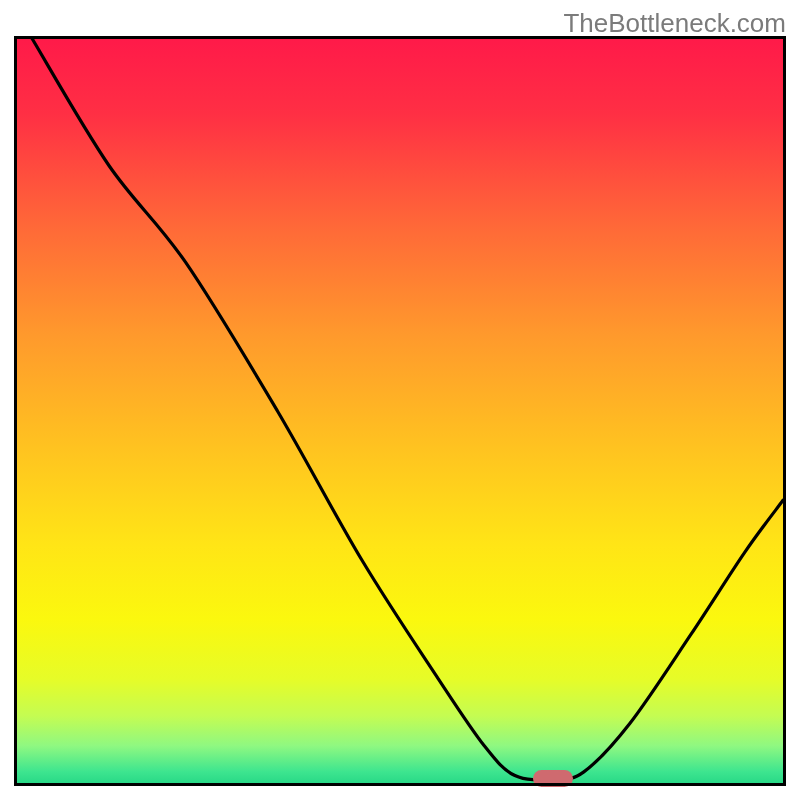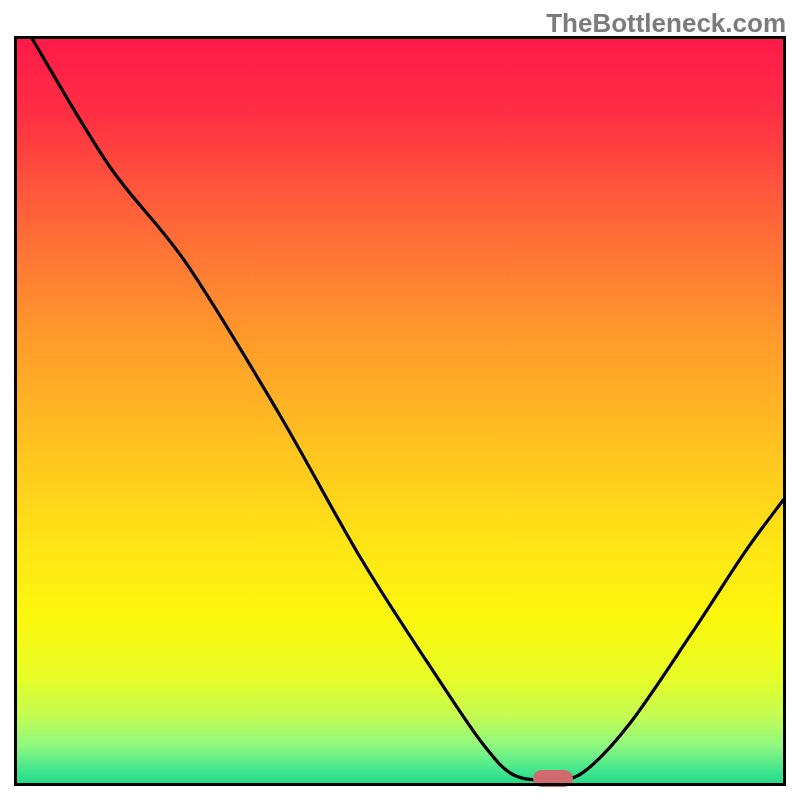--- a/index.html
+++ b/index.html
@@ -26,21 +26,21 @@
     left: 17px;
     top: 39px;
     width: 766px;
     height: 744px;
   }
   .watermark {
     position: absolute;
     top: 8px;
     right: 14px;
     font-size: 26px;
-    font-weight: 700;
+    font-weight: 400;
     color: #7b7b7b;
     letter-spacing: 0px;
   }
   svg.curve {
     position: absolute;
     left: 17px;
     top: 39px;
     width: 766px;
     height: 744px;
   }

